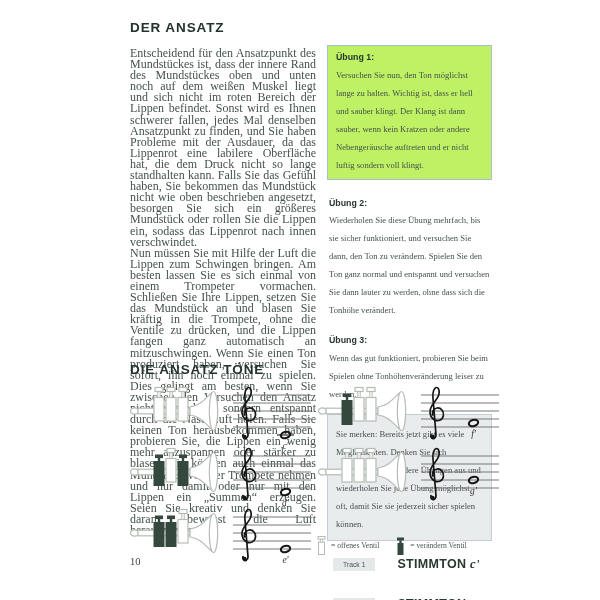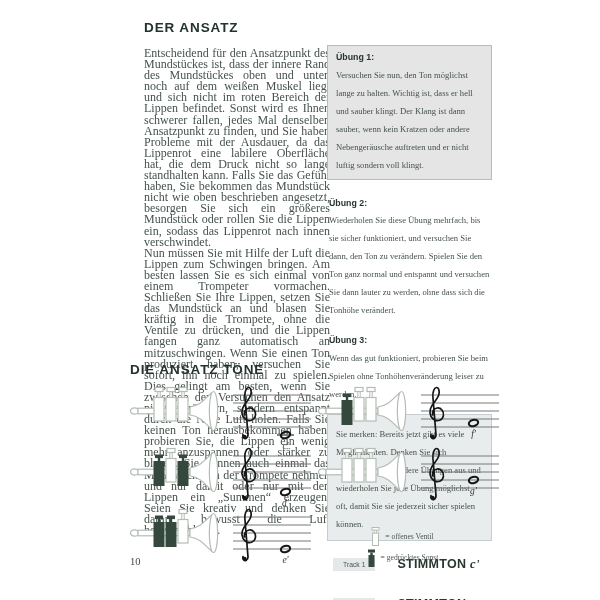--- a/index.html
+++ b/index.html
@@ -3,33 +3,33 @@
 <meta charset="utf-8">
 <style>
   html,body { margin:0; padding:0; background:#ffffff; }
   .page {
     position:relative; width:600px; height:600px; background:#ffffff;
     font-family:"Liberation Serif", serif; color:#44514a; overflow:hidden;
   }
   svg { overflow:visible; display:block; }
 
   
-  .col-left { position:absolute; left:144px; top:20px; width:186px; }
+  .col-left { position:absolute; left:130px; top:20px; width:186px; }
   .main-title {
     margin:0 0 13px 0; font-family:"Liberation Sans", sans-serif;
     font-size:13.5px; font-weight:bold; letter-spacing:0.9px; color:#23332b;
   }
   .body-text p {
     margin:0; font-size:12px; line-height:11.1px; text-align:justify;
     color:#45524b;
   }
 
   
   .col-right { position:absolute; left:327px; top:45px; width:165px; }
-  .box { border:1px solid #a7bfd0; background:#e5e5e5; padding:6px 8px 7px 8px; }
+  .box { border:1px solid #a7bfd0; background:#bef264; padding:6px 8px 7px 8px; }
   .ub-head {
     display:block; font-family:"Liberation Sans", sans-serif; font-weight:bold;
     font-size:8.8px; color:#27362f; margin-bottom:1.5px;
   }
   .ub-text { font-size:8.6px; line-height:10.9px; color:#45524b; }
   .ub-block { margin-top:18px; padding:0 2px; }
   .merken-box { margin-top:13px; background:#e9eced; border:1px solid #c6cdd2; padding:8px 8px 9px 8px; }
   .merken-box .ub-text { line-height:11.2px; }
 
   .track-row { display:flex; align-items:center; margin-top:25px; }
@@ -49,21 +49,21 @@
     position:absolute; left:130px; top:362px; margin:0;
     font-family:"Liberation Sans", sans-serif; font-size:13.5px; font-weight:bold;
     letter-spacing:0.9px; color:#23332b;
   }
   .fingerings {
     position:absolute; left:128px; top:382px; width:376px;
     display:grid; grid-template-columns:188px 188px; grid-auto-rows:61px;
   }
   .fcell { display:flex; align-items:flex-start; }
   .fcell .staff-wrap { margin-left:5px; margin-top:1px; }
-  .legend-cell { display:flex; align-items:center; padding-top:22px;flex-direction:column; }
+  .legend-cell { display:flex; align-items:center; padding-top:22px; }
   .legend-item { display:flex; align-items:center; margin-right:16px; }
   .legend-item .lg-label { font-size:7.6px; color:#4a554f; margin-left:4px; }
 
   .page-number {
     position:absolute; left:130px; top:556px; font-size:10.5px; color:#3c463f;
   }
 </style>
 </head>
 <body>
 
@@ -271,20 +271,20 @@
             <rect x="2" y="1.5" width="7" height="2.6" fill="#fff" stroke="#b5bcb5" stroke-width="1"></rect>
           </svg>
           <span class="lg-label">= offenes Ventil</span>
         </span>
         <span class="legend-item">
           <svg width="11" height="21" viewBox="0 0 11 21">
             <rect x="2.5" y="8" width="6" height="12" fill="#35483d"></rect>
             <rect x="4.3" y="5.5" width="2.4" height="2.5" fill="#35483d"></rect>
             <rect x="2" y="2.5" width="7" height="3" fill="#35483d"></rect>
           </svg>
-          <span class="lg-label">= gedrücktes Sonst</span>
+          <span class="lg-label">= verändern Ventil</span>
         </span>
       </div>
     </div>
 
   <div class="page-number">10</div>
 
 </div>
 
 </body></html>

